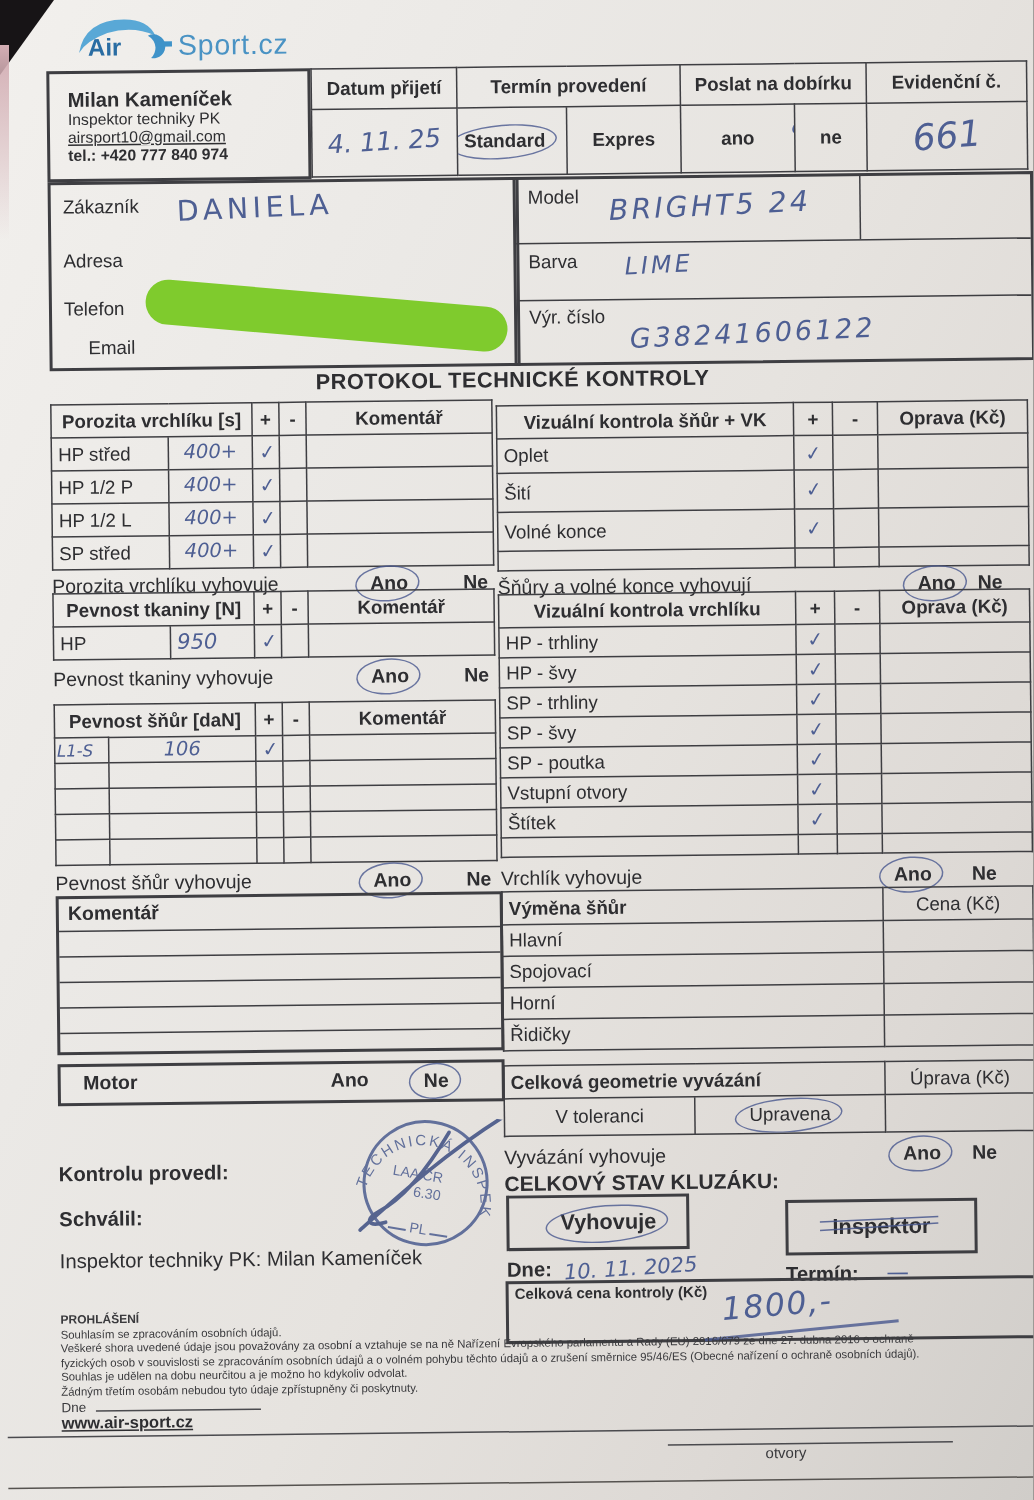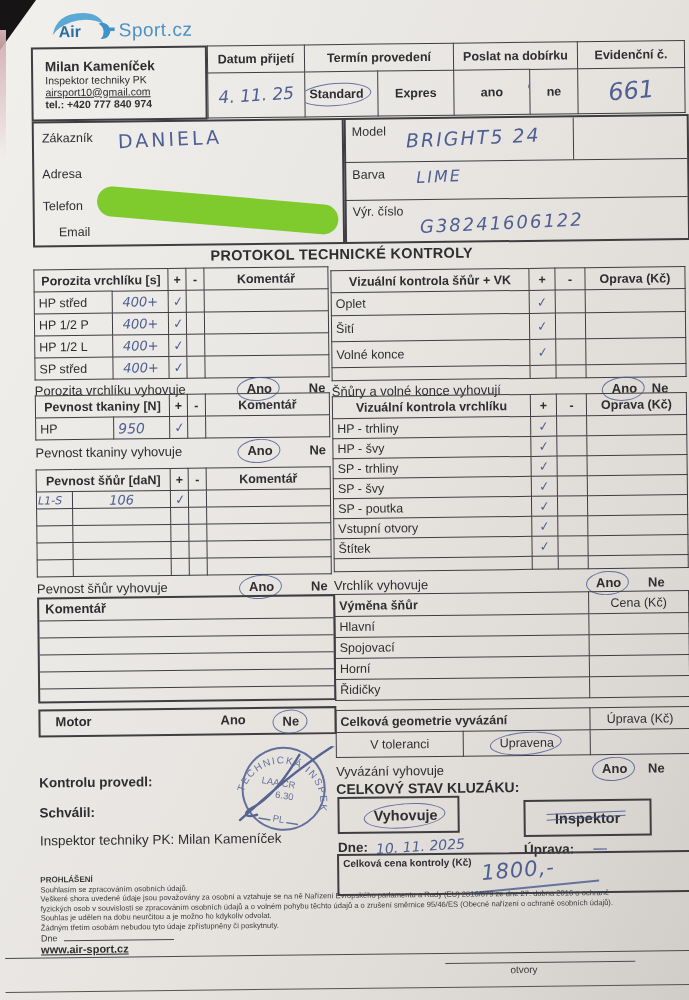--- a/index.html
+++ b/index.html
@@ -473,21 +473,21 @@
     </div>
     <div class="boxed" style="left:520px;top:802px;width:124px;height:33px;">
       <span class="b strike" style="font-size:14.5px;">Inspektor</span>
     </div>
 
     <div class="abs" style="left:334px;top:838px;">
       <span class="b" style="font-size:13.5px;">Dne:</span>
       <span class="hw hwi" style="font-size:14px;display:inline-block;transform:rotate(-3deg);margin-left:4px;">10. 11. 2025</span>
     </div>
     <div class="abs" style="left:520px;top:842px;">
-      <span class="b" style="font-size:13.5px;">Úprava:</span>
+      <span class="b" style="font-size:13.5px;">Termín:</span>
       <span class="hw" style="font-size:15px;margin-left:14px;">—</span>
     </div>
 
     <div class="boxed" style="left:333px;top:854px;width:352px;height:38px;display:block;background:transparent;">
       <span class="abs b" style="left:4px;top:2px;font-size:10px;">Celková cena kontroly (Kč)</span>
       <span class="abs hw hwi" style="left:142px;top:4px;font-size:21px;transform:rotate(-4deg);letter-spacing:1px;">1800,-</span>
       <div class="abs" style="left:130px;top:32px;width:130px;border-top:2px solid rgba(73,88,142,.8);transform:rotate(-5deg);"></div>
     </div>
 
     <div class="abs" style="left:36px;top:872px;width:645px;">

